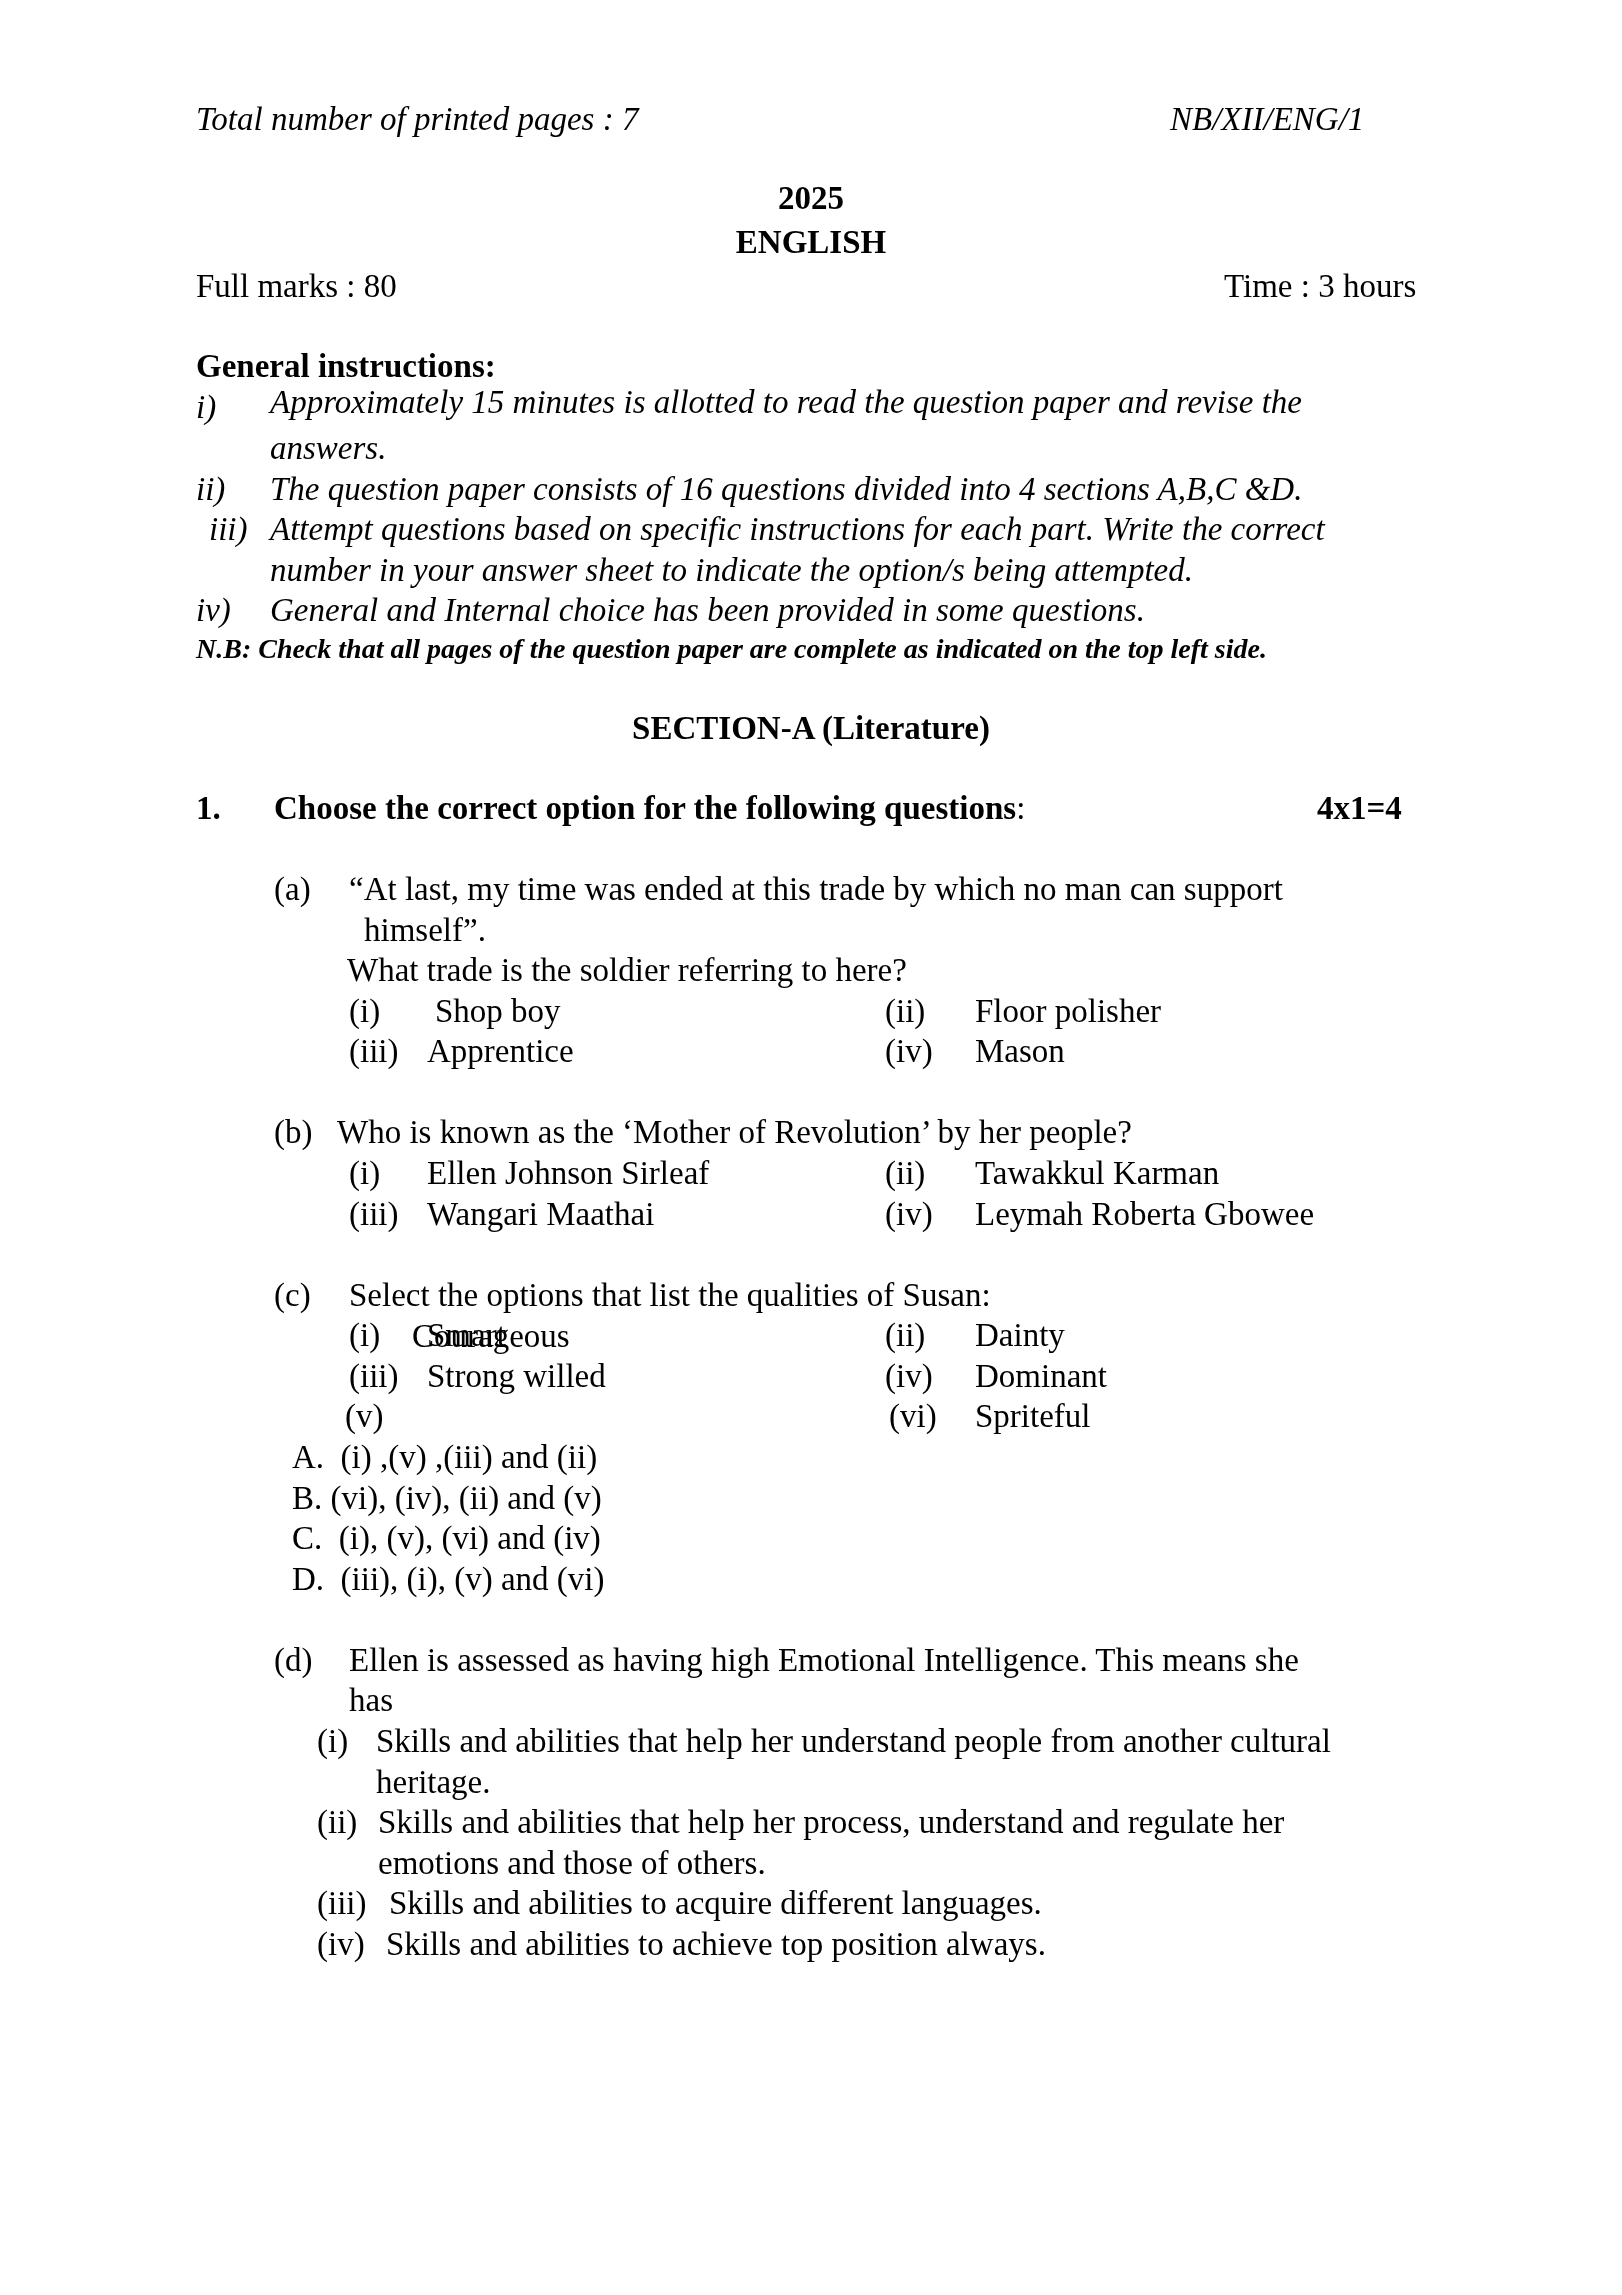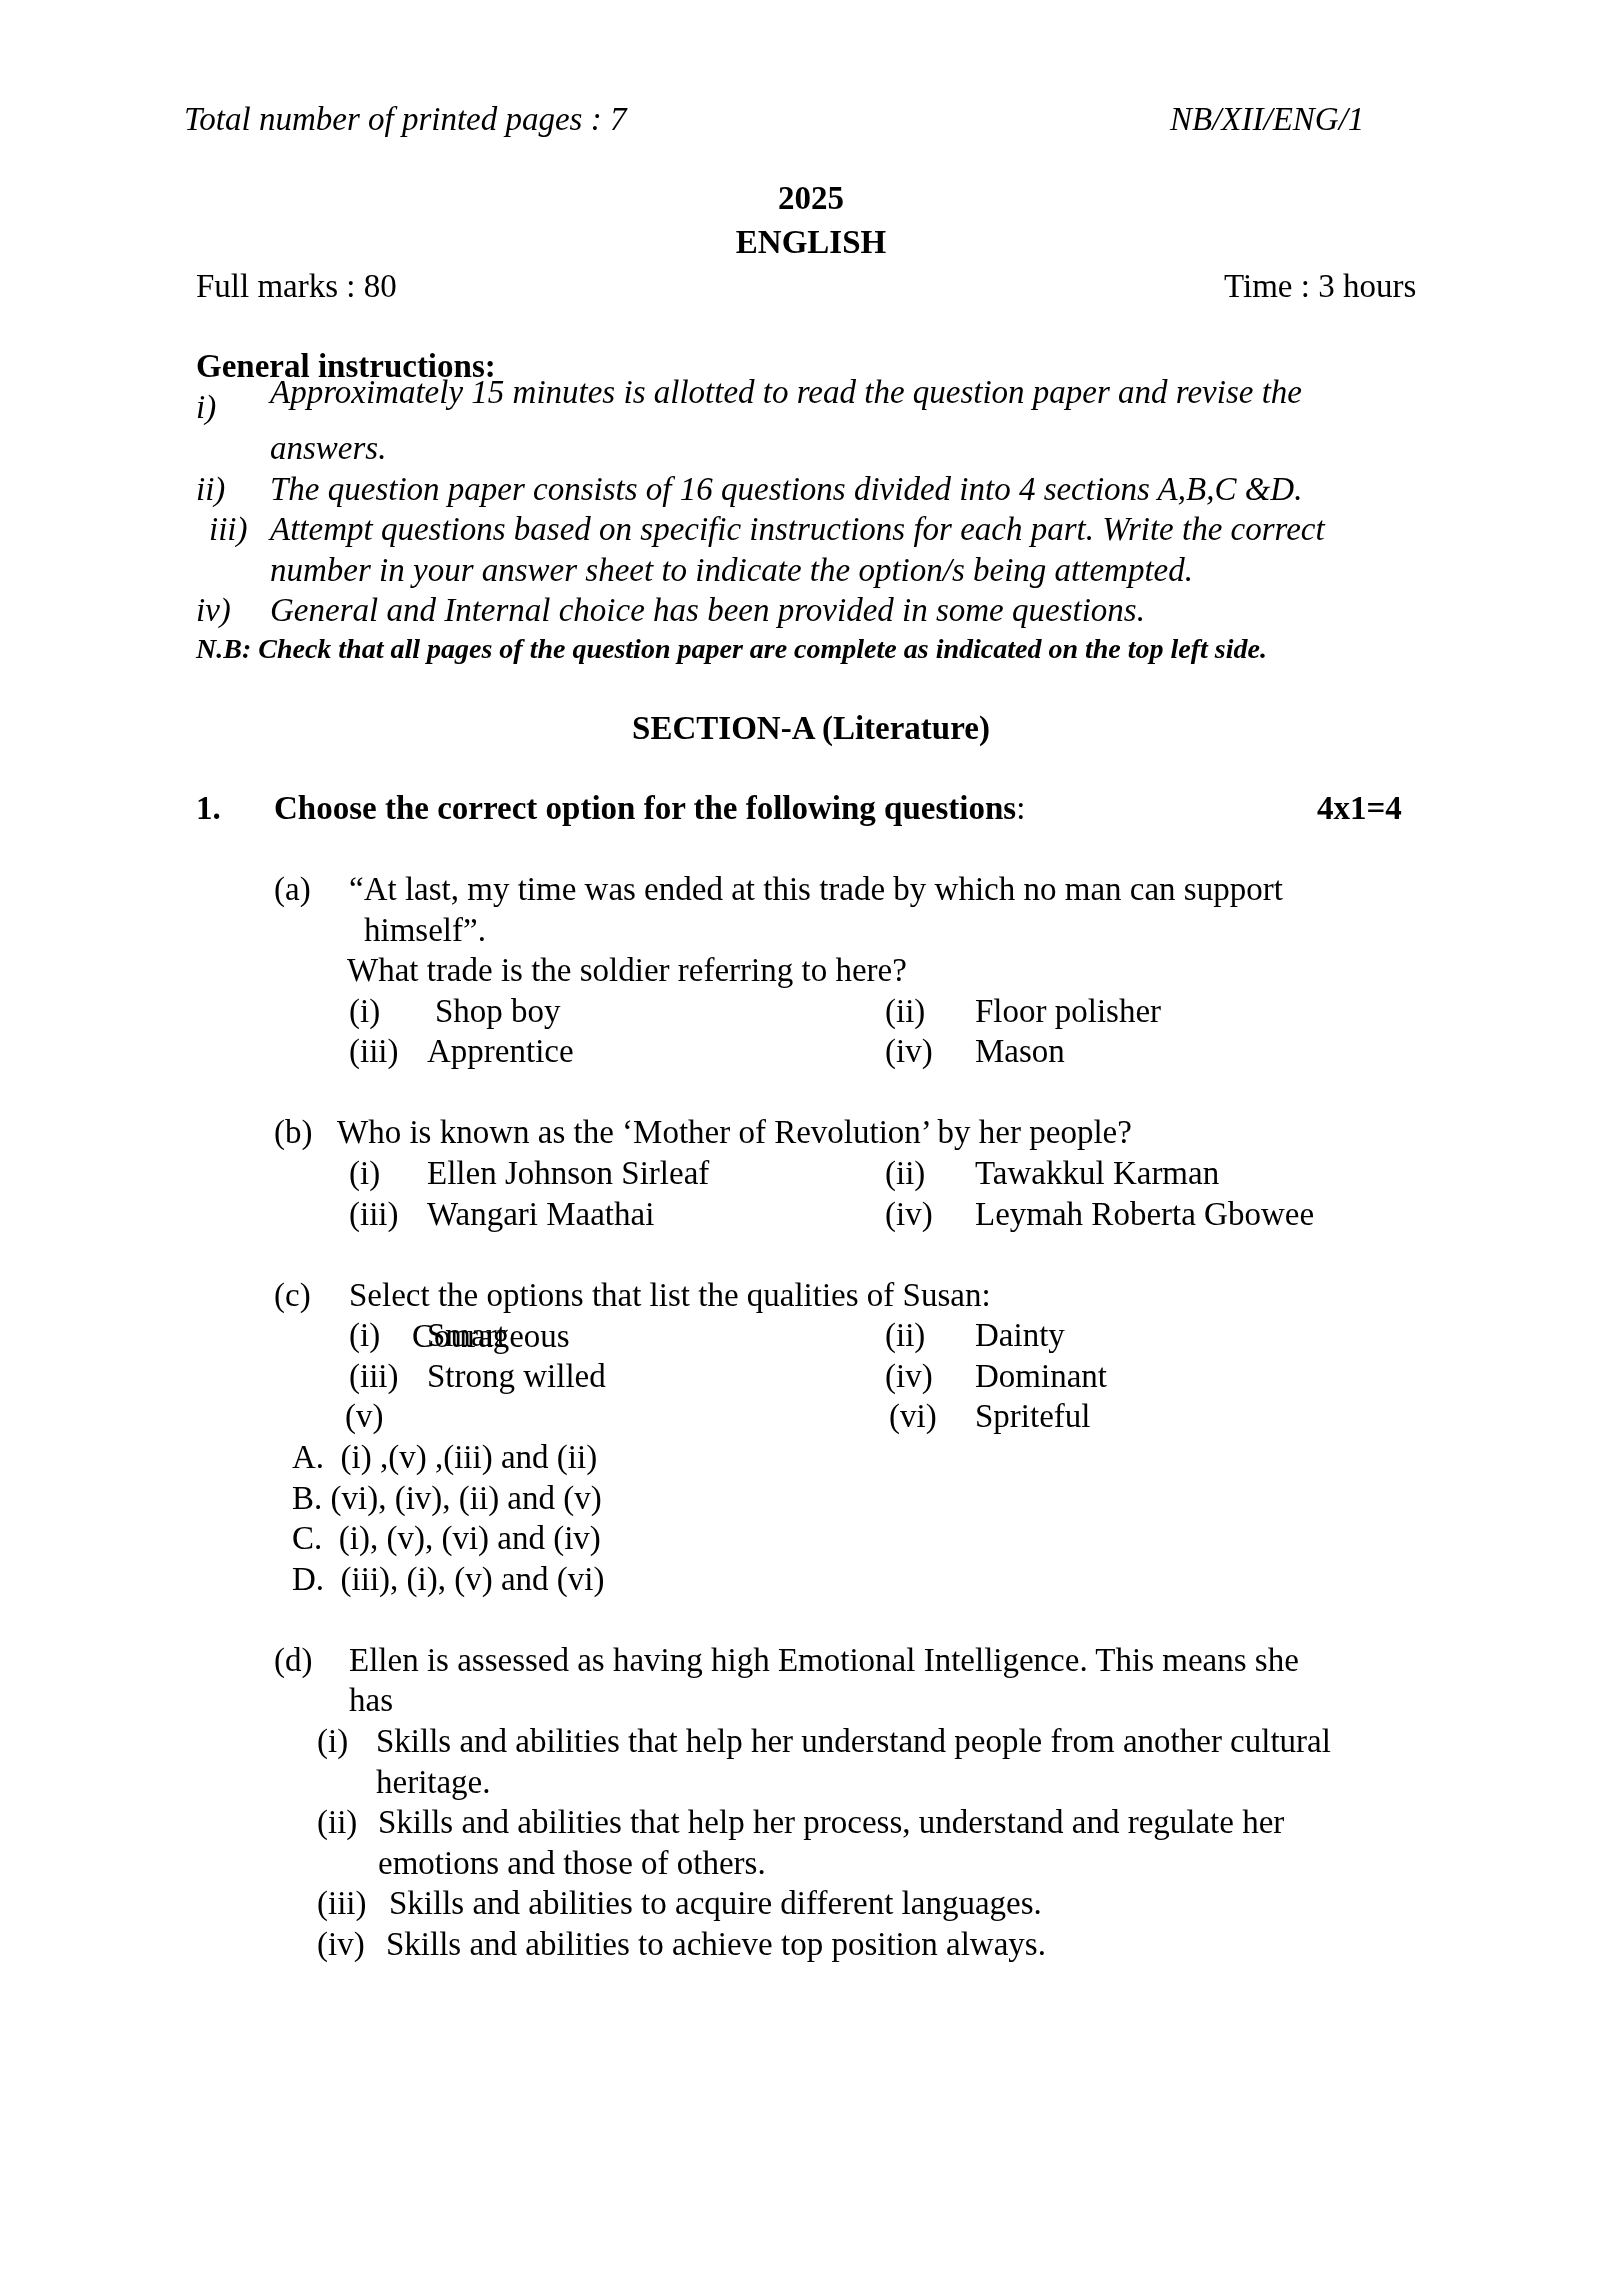--- a/index.html
+++ b/index.html
@@ -6,33 +6,33 @@
   body { width: 1622px; height: 2295px; position: relative; overflow: hidden;
          font-family: "Liberation Serif", serif; color: #000; font-size: 33px; line-height: 41px; }
   .abs { position: absolute; white-space: nowrap; }
   .it { font-style: italic; }
   .b { font-weight: bold; }
   .center { left: 0; width: 1622px; text-align: center; }
 </style>
 </head>
 <body>
 
-<div class="abs it" style="left:184px; top:99px;">Total number of printed pages : 7</div>
+<div class="abs it" style="left:196px; top:99px;">Total number of printed pages : 7</div>
 <div class="abs it" style="left:1170px; top:99px;">NB/XII/ENG/1</div>
 
 <div class="abs b center" style="top:178px;">2025</div>
 <div class="abs b center" style="top:222px;">ENGLISH</div>
 <div class="abs" style="left:196px; top:266px;">Full marks : 80</div>
 <div class="abs" style="left:1217px; top:266px;margin-left:7px;">Time : 3 hours</div>
 
 <div class="abs b" style="left:196px; top:346px;">General instructions:</div>
 
 <div>
   <div class="abs it" style="left:196px; top:387px;">i)</div>
-  <div class="abs it" style="left:270px; top:372px;text-align:right;">Approximately 15 minutes is allotted to read the question paper and revise the</div>
+  <div class="abs it" style="left:270px; top:382px;text-align:right;">Approximately 15 minutes is allotted to read the question paper and revise the</div>
   <div class="abs it" style="left:270px; top:428px;">answers.</div>
 
   <div class="abs it" style="left:196px; top:469px;">ii)</div>
   <div class="abs it" style="left:270px; top:469px;">The question paper consists of 16 questions divided into 4 sections A,B,C &amp;D.</div>
 
   <div class="abs it" style="left:209px; top:509px;font-style:italic;">iii)</div>
   <div class="abs it" style="left:270px; top:509px;">Attempt questions based on specific instructions for each part. Write the correct</div>
   <div class="abs it" style="left:270px; top:550px;">number in your answer sheet to indicate the option/s being attempted.</div>
 
   <div class="abs it" style="left:196px; top:590px;">iv)</div>

